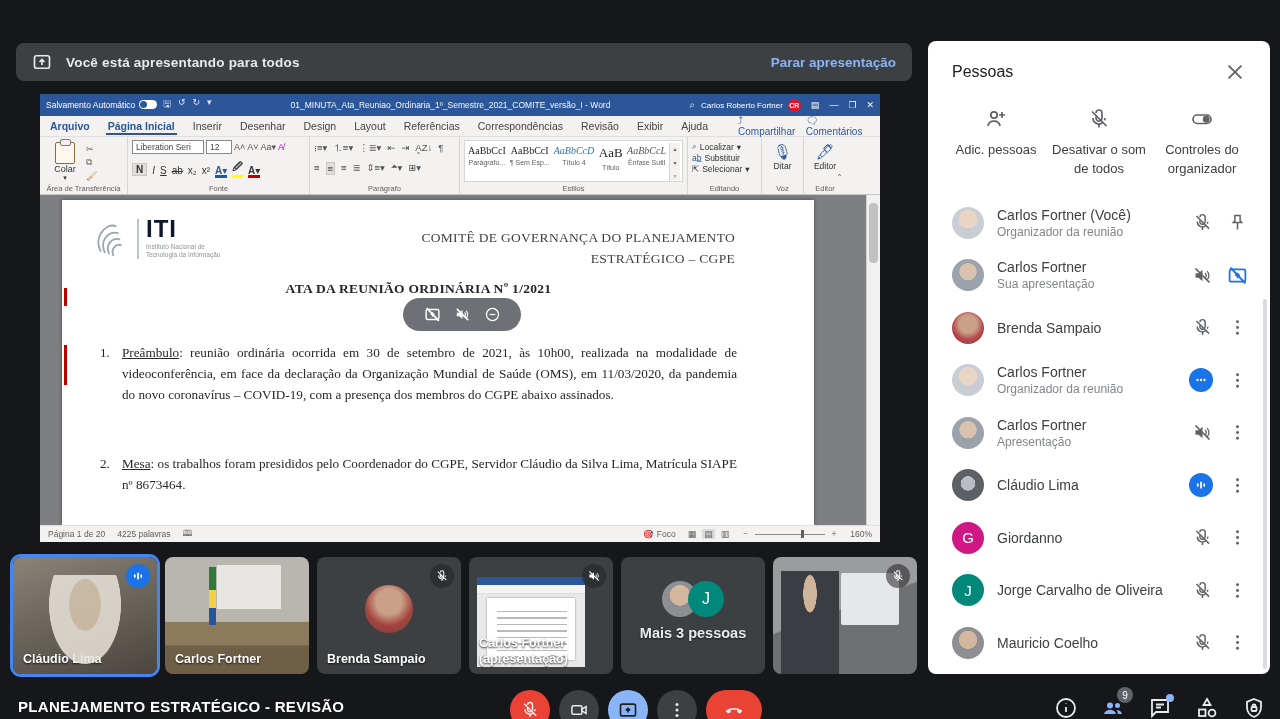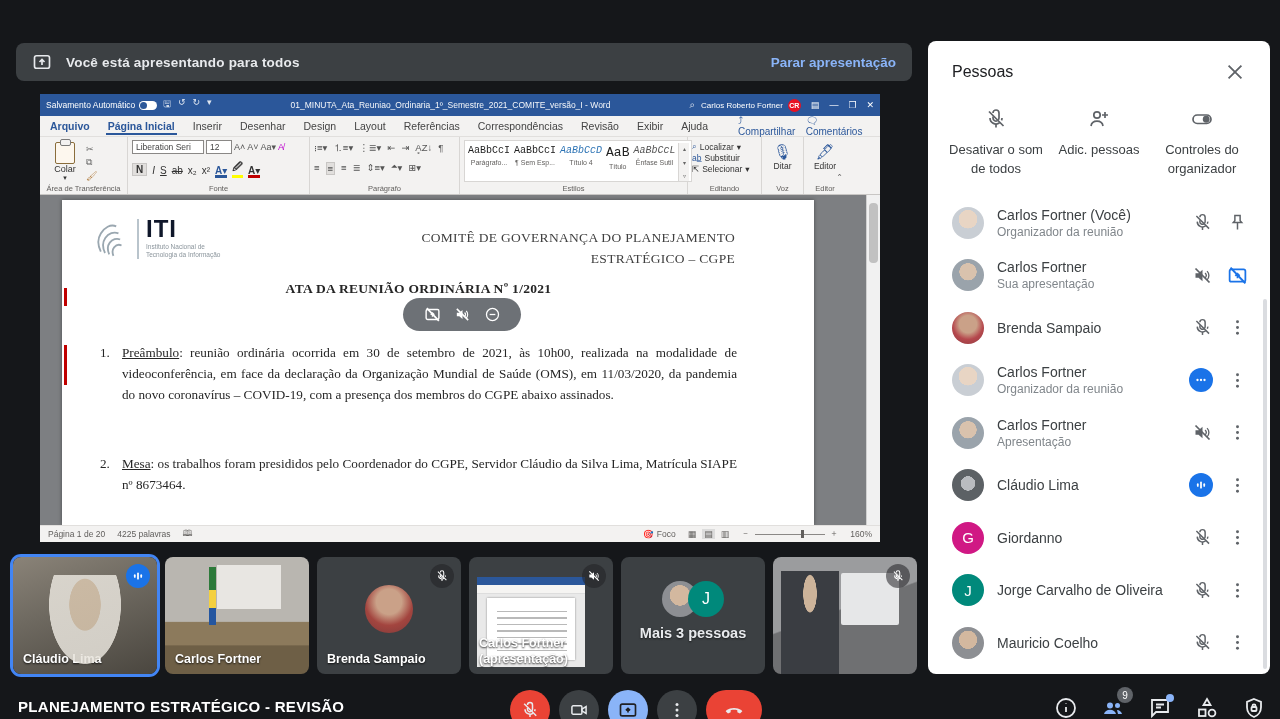--- a/index.html
+++ b/index.html
@@ -13,21 +13,21 @@
   .banner .present-ic { width:20px; height:20px; color:#e8eaed; margin-right:14px; flex:0 0 auto; }
   .banner .btxt { color:#e8eaed; font-size:13.5px; font-weight:700; letter-spacing:.2px; flex:1; }
   .banner .blink { color:#8ab4f8; font-size:13.5px; font-weight:700; cursor:pointer; }
 
   svg { display:block; width:100%; height:100%; }
 
   
   .word { position:absolute; left:40px; top:65px; width:840px; height:448px; background:#f3f2f1; }
   .wtitle { height:22px; background:#2b579a; color:#fff; display:flex; align-items:center;
     font-size:8.5px; padding:0 6px; gap:6px; }
-  .wtitle .autosave { display:flex; align-items:flex-end; gap:4px; }
+  .wtitle .autosave { display:flex; align-items:flex-start; gap:4px; }
   .wtitle .toggle-pill { width:18px; height:9px; background:#fff; border-radius:5px; position:relative; }
   .wtitle .toggle-pill::after { content:""; position:absolute; left:1px; top:1px; width:7px; height:7px;
     border-radius:50%; background:#2b579a; }
   .wtitle .qat { display:flex; gap:7px; opacity:.85; font-size:9px; }
   .wtitle .wname { flex:1; text-align:center; font-size:8.5px; opacity:.95; white-space:nowrap; overflow:hidden; }
   .wtitle .wuser { display:flex; align-items:center; gap:5px; font-size:8px; }
   .wtitle .cr { width:13px; height:13px; border-radius:50%; background:#e81123; color:#fff; font-size:7px;
     display:flex; align-items:center; justify-content:center; font-weight:700; }
   .wtitle .winbtns { display:flex; gap:10px; font-size:9px; margin-left:4px; }
 
@@ -62,21 +62,21 @@
   .fontcolor { position:relative; font-weight:700; }
   .fontcolor::after { content:""; position:absolute; left:0; right:0; bottom:-2px; height:3px; }
   .fc-blue { color:#2b579a; } .fc-blue::after { background:#2b579a; }
   .fc-hl::after { background:#ffff00; }
   .fc-red::after { background:#c00000; }
   .paragrafo { width:150px; }
   .prow { display:flex; gap:6px; font-size:9.5px; color:#555; margin-top:2px; }
   .estilos { width:228px; display:flex; }
   .stylegal { flex:1; background:#fff; border:1px solid #d8d6d4; display:flex; padding:2px 2px 0; gap:2px; }
   .styleitem { flex:1; text-align:center; padding:2px 1px; }
-  .styleitem .samp { font-family:Liberation Mono, monospace; font-size:10px; color:#222; white-space:nowrap; }
+  .styleitem .samp { font-family:Liberation Serif, serif; font-size:10px; color:#222; white-space:nowrap; }
   .styleitem.t4 .samp { color:#2e74b5; font-style:italic; }
   .styleitem.tit .samp { font-size:13px; }
   .styleitem.enf .samp { font-style:italic; color:#555; }
   .styleitem .snm { font-size:7px; color:#605e5c; margin-top:3px; white-space:nowrap; }
   .galarrows { width:11px; display:flex; flex-direction:column; border-left:1px solid #d8d6d4; background:#f3f2f1; font-size:6px; color:#666; align-items:center; justify-content:space-between; padding:2px 0; }
   .editando { width:74px; font-size:8.5px; color:#333; }
   .editando div { display:flex; align-items:center; gap:3px; margin-top:1px; white-space:nowrap; }
   .voz,.editorg { width:42px; display:flex; flex-direction:column; align-items:center; font-size:8.5px; color:#333; }
   .voz .micg,.editorg .edg { font-size:15px; color:#2b579a; margin-top:3px; }
   .collapse { position:absolute; right:3px; bottom:12px; font-size:8px; color:#666; }
@@ -463,38 +463,38 @@
         <svg viewBox="0 0 24 24" fill="none" stroke="currentColor" stroke-width="2">
             <path d="M5 5l14 14M19 5L5 19"></path>
           </svg>
       </span>
     </div>
 
     <div class="pactions">
       <div class="paction">
         <span class="aicon">
           <svg viewBox="0 0 24 24" fill="none" stroke="currentColor" stroke-width="1.7">
+              <circle cx="10" cy="8" r="3.2"></circle>
+              <path d="M4 19c.5-3 3-4.8 6-4.8s5.5 1.8 6 4.8"></path>
+              <path d="M18 5v6M15 8h6"></path>
+            </svg>
+        </span>
+        <span class="albl">Adic. pessoas</span>
+      </div>
+      <div class="paction">
+        <span class="aicon">
+          <svg viewBox="0 0 24 24" fill="none" stroke="currentColor" stroke-width="1.7">
               <path d="M9 6a3 3 0 0 1 6 0v5a3 3 0 0 1-1 2.2"></path>
               <path d="M9 9.5V11a3 3 0 0 0 4.4 2.7"></path>
               <path d="M6 11a6 6 0 0 0 9.7 4.7M18 11a6 6 0 0 1-.5 2.4"></path>
               <path d="M12 17v3.5"></path>
               <line x1="5" y1="4.5" x2="19.5" y2="19"></line>
             </svg>
         </span>
         <span class="albl">Desativar o som de todos</span>
-      </div>
-      <div class="paction">
-        <span class="aicon">
-          <svg viewBox="0 0 24 24" fill="none" stroke="currentColor" stroke-width="1.7">
-              <circle cx="10" cy="8" r="3.2"></circle>
-              <path d="M4 19c.5-3 3-4.8 6-4.8s5.5 1.8 6 4.8"></path>
-              <path d="M18 5v6M15 8h6"></path>
-            </svg>
-        </span>
-        <span class="albl">Adic. pessoas</span>
       </div>
       <div class="paction">
         <span class="aicon">
           <svg viewBox="0 0 24 24" fill="none" stroke="currentColor" stroke-width="1.7">
               <rect x="3" y="8" width="18" height="8.5" rx="4.25"></rect>
               <circle cx="16.2" cy="12.2" r="2.6" fill="currentColor"></circle>
             </svg>
         </span>
         <span class="albl">Controles do organizador</span>
       </div>

